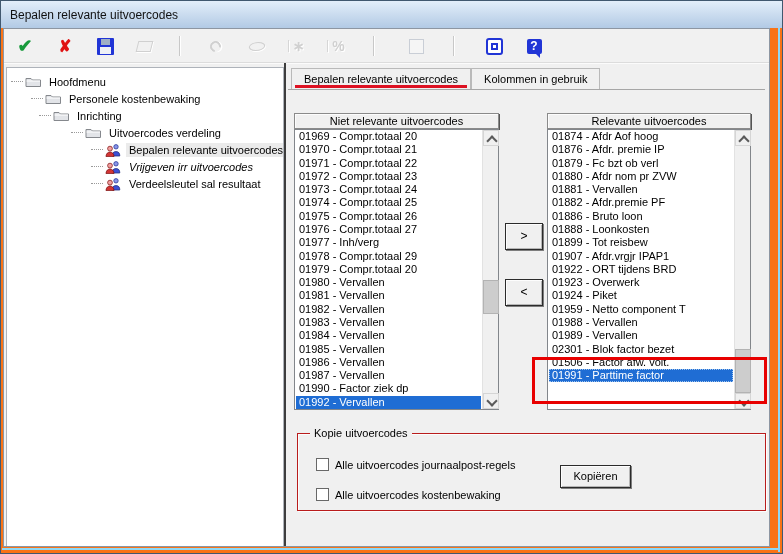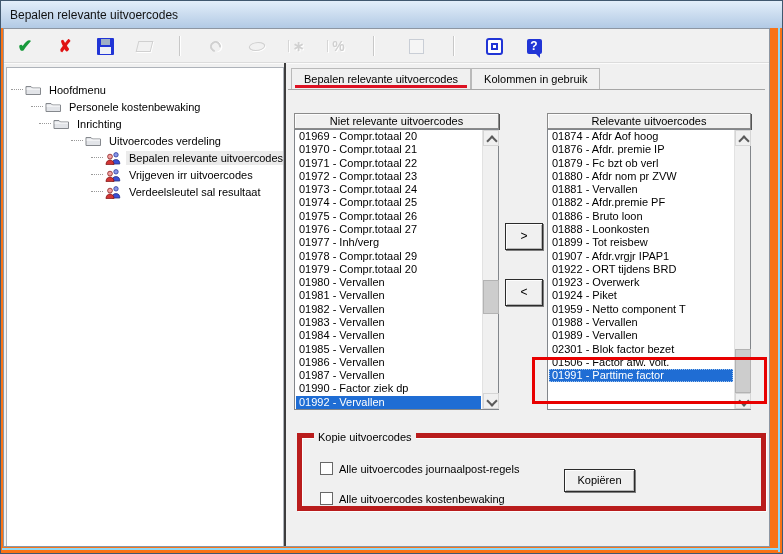--- a/index.html
+++ b/index.html
@@ -87,21 +87,21 @@
            text-align:center; font-size:12px; }
   .xferbtn { position:absolute; left:501px; width:38px; height:27px; line-height:25px; }
   .xfer-gt { top:194px; } .xfer-lt { top:250px; }
 
   
   .annotation { position:absolute; left:528px; top:328px; width:235px; height:47px;
                 border:3px solid var(--annotation); z-index:50; pointer-events:none; }
 
   
   .groupbox { position:absolute; left:293px; top:404px; width:469px; height:78px;
-              border:5px solid #b91c1c; box-shadow:1px 1px 0 #fdfdfd, inset 1px 1px 0 #fdfdfd; }
+              border:1px solid #b91c1c; box-shadow:1px 1px 0 #fdfdfd, inset 1px 1px 0 #fdfdfd; }
   .grouplabel { position:absolute; top:-7px; left:12px; background:#f0f0f0; padding:0 4px; font-size:11px; }
   .cbrow { position:absolute; left:18px; display:flex; align-items:center; font-size:11px; }
   .cbrow1 { top:24px; } .cbrow2 { top:54px; }
   .cb { width:13px; height:13px; border:1px solid #686868; background:#fff; margin-right:6px;
         font-size:11px; line-height:11px; text-align:center; }
   .copybtn { position:absolute; left:262px; top:31px; width:71px; height:23px; line-height:21px; font-size:11px; }
 </style>
 </head>
 <body>
 
@@ -151,21 +151,21 @@
           <span class="icon-window">
             <span class="inner"></span>
           </span>
         </div>
       <div class="tbtn" style="left:517px">
           <span class="icon-help">?</span>
         </div>
     </div>
 
     <div class="treepanel">
-        <div class="trow" style="padding-left: 4px; margin-top: 8px;">
+        <div class="trow" style="padding-left: 4px;">
           <span class="stub"></span>
           <span class="ticon"><svg width="17" height="13" viewBox="0 0 17 13">
               <path d="M1 3.5 L6 3.5 L7.5 5 L15.5 5 L15.5 11.5 L1 11.5 Z" fill="#e2e4e8" stroke="#85888d"></path>
               <path d="M1.5 6 L15 6" stroke="#ffffff"></path>
             </svg></span>
           <span class="tlabel">Hoofdmenu</span>
         </div>
         <div class="trow" style="padding-left: 24px;">
           <span class="stub"></span>
           <span class="ticon"><svg width="17" height="13" viewBox="0 0 17 13">
@@ -193,21 +193,21 @@
         <div class="trow selected" style="padding-left: 84px;">
           <span class="stub"></span>
           <span class="ticon"><svg width="16" height="14" viewBox="0 0 16 14">
               <circle cx="11" cy="3.8" r="2.2" fill="#8a96e8" stroke="#2a3a9a" stroke-width="0.8"></circle>
               <path d="M7.2 13 a3.8 4.4 0 0 1 7.6 0 Z" fill="#3c50d6" stroke="#26307e" stroke-width="0.8"></path>
               <circle cx="5" cy="5.6" r="2.4" fill="#f0a0a0" stroke="#8a2020" stroke-width="0.8"></circle>
               <path d="M1 13.6 a4 4.6 0 0 1 8 0 Z" fill="#d23434" stroke="#801414" stroke-width="0.8"></path>
             </svg></span>
           <span class="tlabel">Bepalen relevante uitvoercodes</span>
         </div>
-        <div class="trow" style="padding-left: 84px;">
+        <div class="trow" style="padding-left: 84px; font-style: italic;">
           <span class="stub"></span>
           <span class="ticon"><svg width="16" height="14" viewBox="0 0 16 14">
               <circle cx="11" cy="3.8" r="2.2" fill="#8a96e8" stroke="#2a3a9a" stroke-width="0.8"></circle>
               <path d="M7.2 13 a3.8 4.4 0 0 1 7.6 0 Z" fill="#3c50d6" stroke="#26307e" stroke-width="0.8"></path>
               <circle cx="5" cy="5.6" r="2.4" fill="#f0a0a0" stroke="#8a2020" stroke-width="0.8"></circle>
               <path d="M1 13.6 a4 4.6 0 0 1 8 0 Z" fill="#d23434" stroke="#801414" stroke-width="0.8"></path>
             </svg></span>
           <span class="tlabel">Vrijgeven irr uitvoercodes</span>
         </div>
         <div class="trow" style="padding-left: 84px;">

